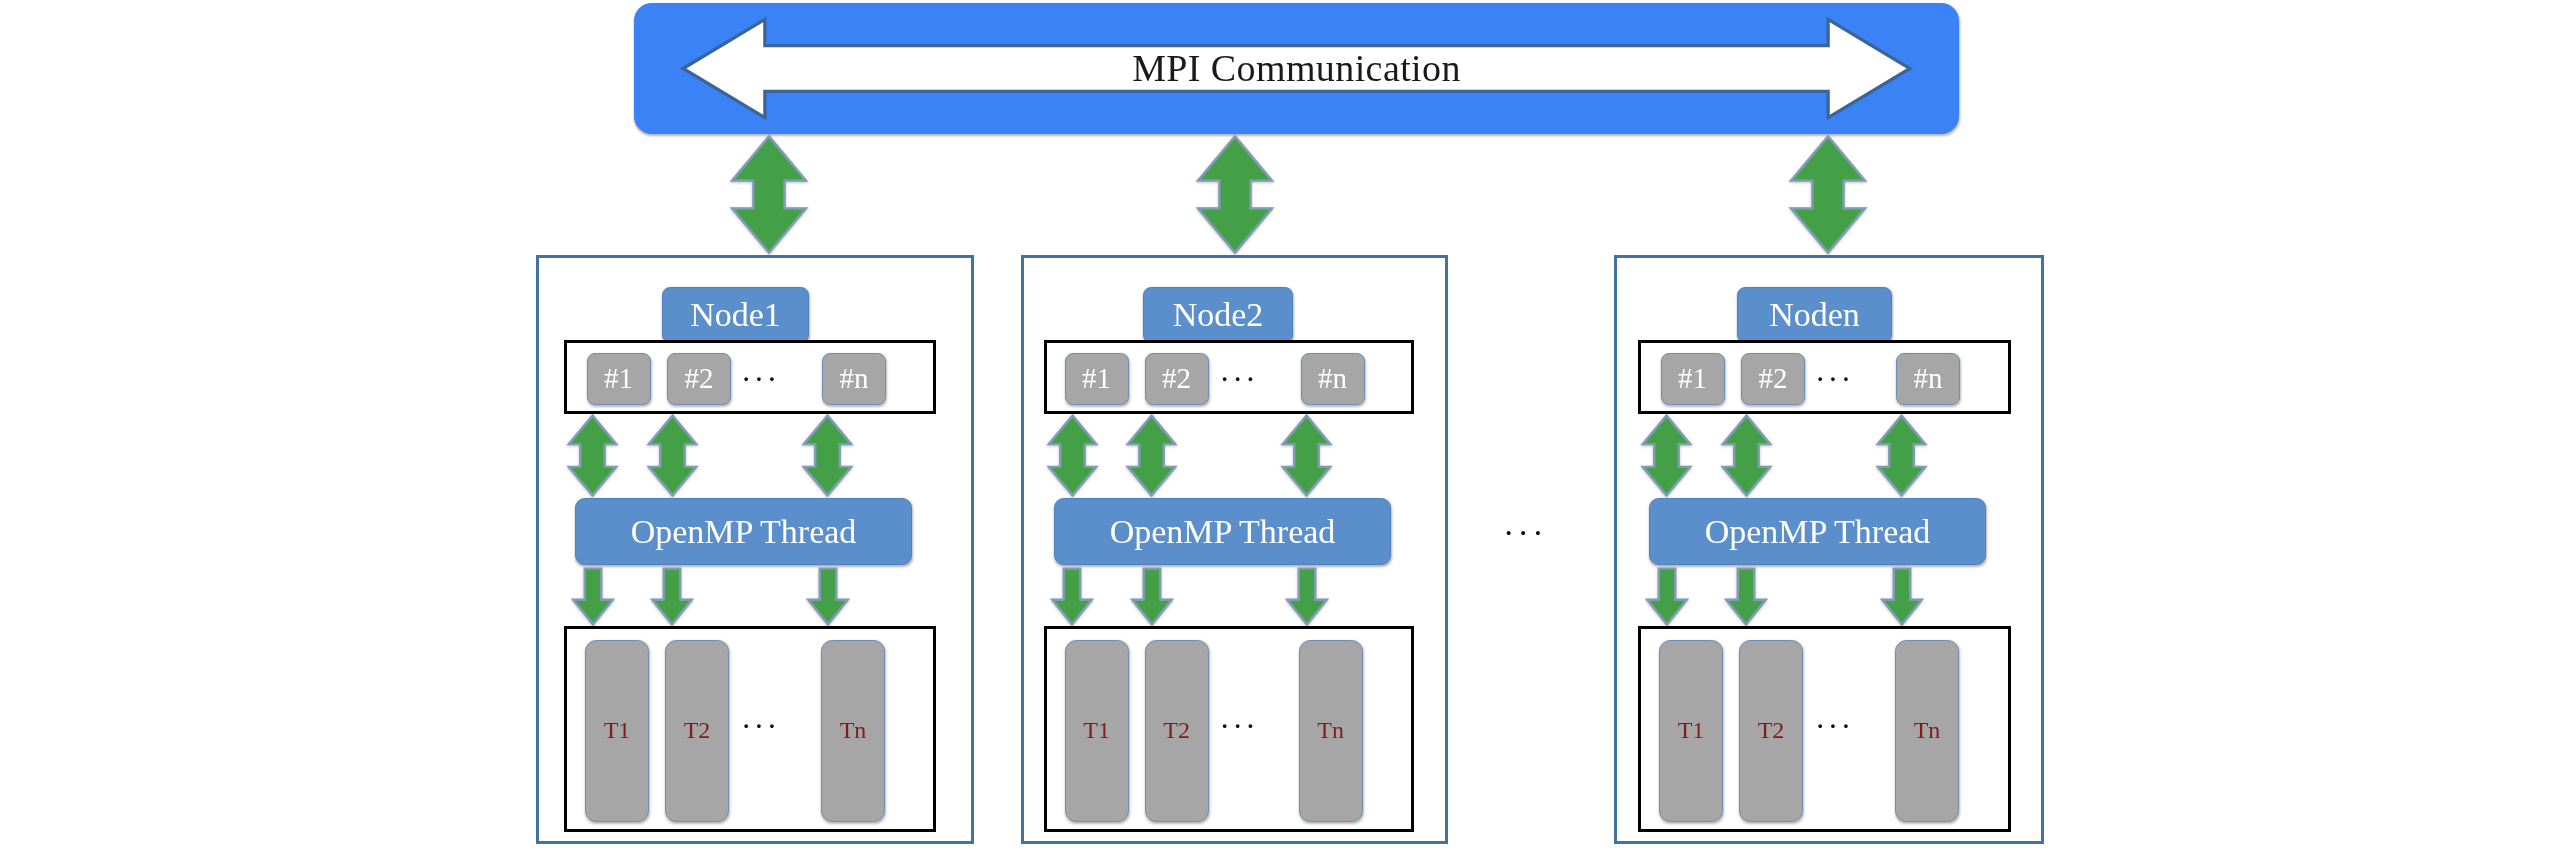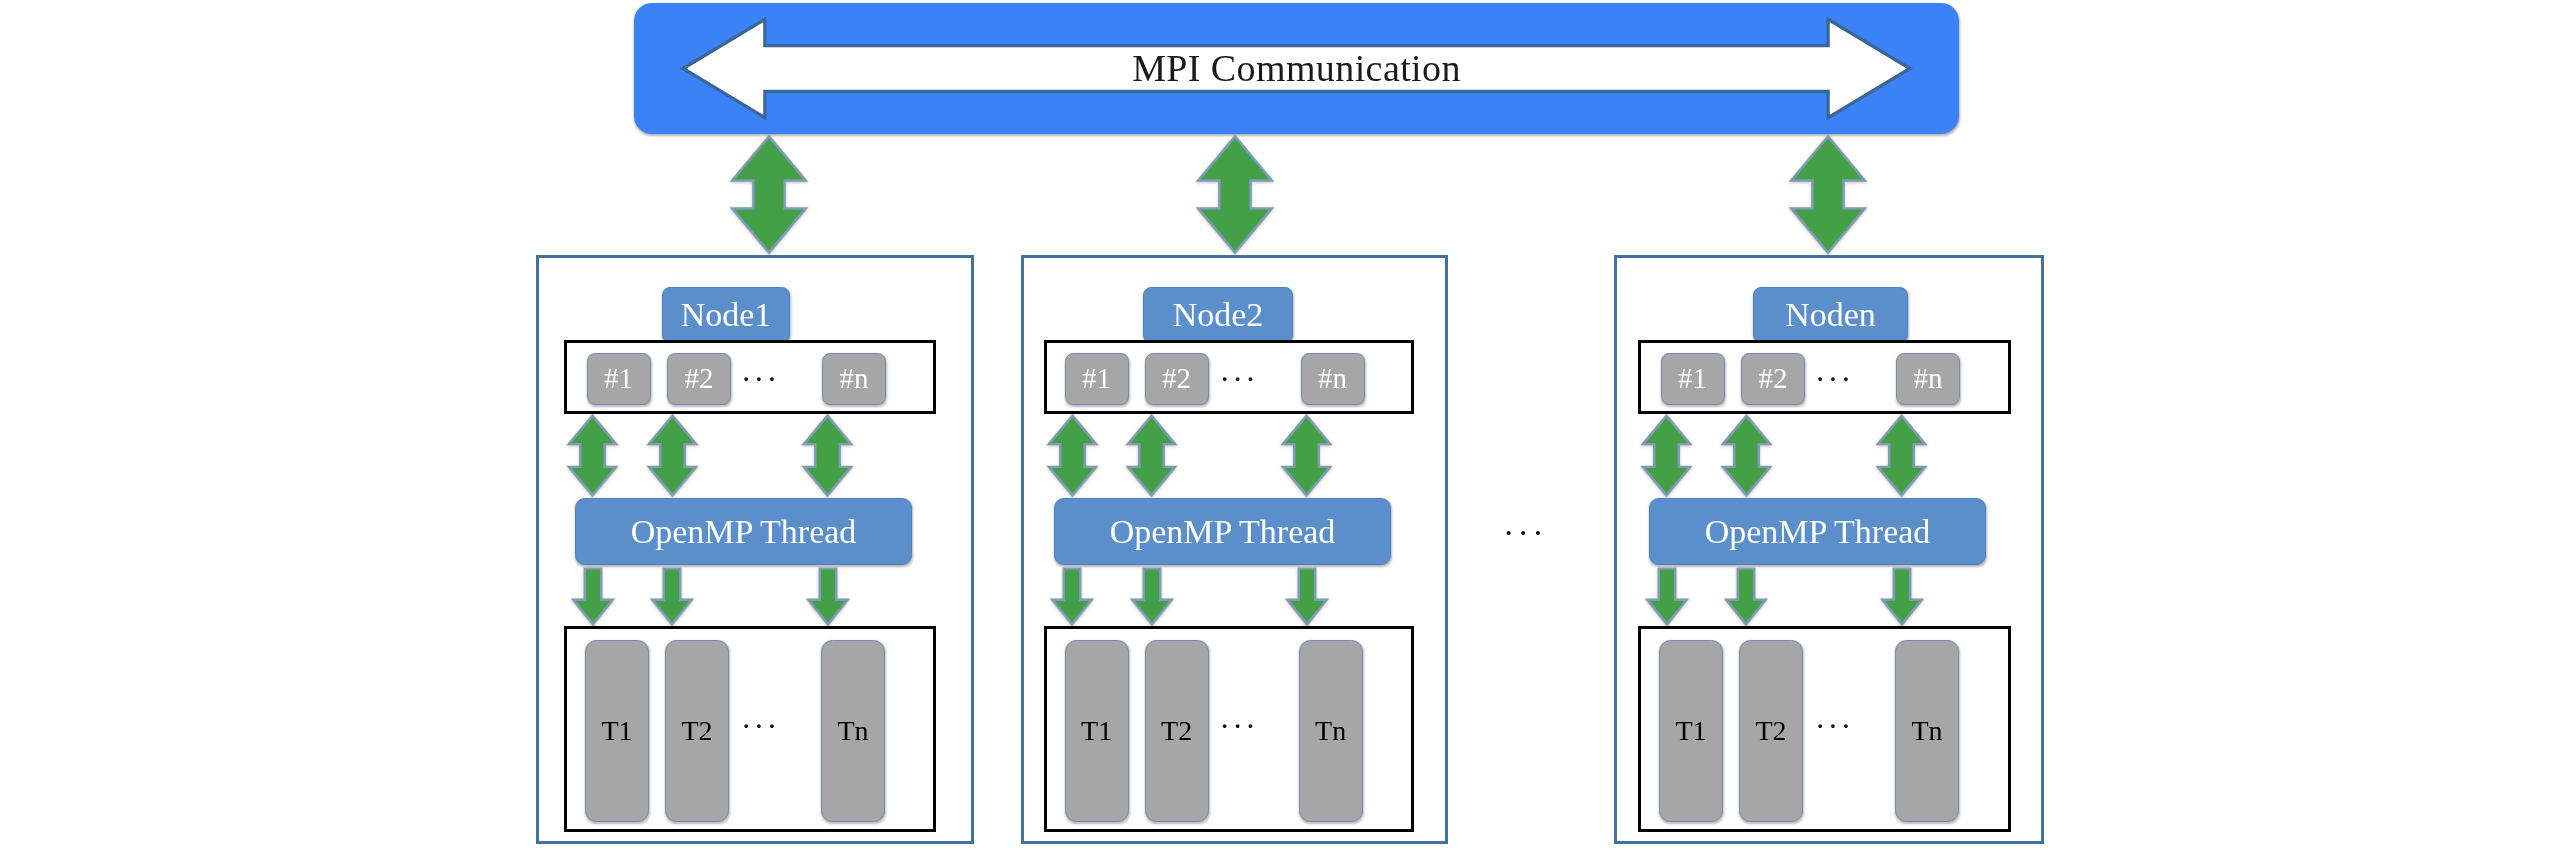--- a/index.html
+++ b/index.html
@@ -46,21 +46,21 @@
       display:flex;align-items:center;justify-content:center;
       color:#ffffff;font-size:34px;
       box-shadow:0.8px 1.6px 2.5px rgba(0,0,0,.30);box-sizing:border-box;}
 
   
   .thread-band{position:absolute;border:3.3px solid #000000;background:#fff;
       box-sizing:border-box;height:114px;}
   .thread-chip{position:absolute;top:10.6px;height:182px;
       background:#A6A6A6;border:1.6px solid #6E8EB5;border-radius:11.4px;
       display:flex;align-items:center;justify-content:center;
-      color:#000000;font-size:28px;
+      color:#7f1d1d;font-size:24px;
       box-shadow:0.8px 1.6px 2.5px rgba(0,0,0,.28);box-sizing:border-box;}
 
   
   .arrow{position:absolute;}
   .arrow svg{display:block;
       filter:drop-shadow(0.8px 1.6px 1.6px rgba(0,0,0,.25));}
 
   
   #inter-node-dots{position:absolute;left:1503px;top:514px;
       font-size:34px;color:#111;letter-spacing:3.3px;}
@@ -86,21 +86,21 @@
   </svg>
 </div>
 <div class="arrow" style="left:1783px;top:133px;">
   <svg width="90" height="123" viewBox="0 0 110 150">
     <polygon points="55,4 100,58 74,58 74,92 100,92 55,146 10,92 36,92 36,58 10,58" fill="#43A047" stroke="#7F9BB5" stroke-width="3" stroke-linejoin="miter"></polygon>
   </svg>
 </div>
 
 <div class="node-panel" id="node-panel-1">
 
-  <div class="node-title" style="left:123px;width:128px;">Node1</div>
+  <div class="node-title" style="left:123px;width:147px;">Node1</div>
 
   <div class="core-band" style="left:25px;top:82px;width:372px;">
     <div class="core-chip" style="left:19.6px;width:64px;">#1</div>
     <div class="core-chip" style="left:100px;width:64px;">#2</div>
     <div class="band-dots" style="left:174px;">···</div>
     <div class="core-chip" style="left:255px;width:64px;">#n</div>
   </div>
 
   <div class="arrow" style="left:25px;top:155px;">
     <svg width="57" height="85" viewBox="0 0 70 104">
@@ -192,21 +192,21 @@
   <div class="thread-band" style="left:19.6px;top:368px;width:370px;height:206px;">
     <div class="thread-chip" style="left:18px;width:64px;">T1</div>
     <div class="thread-chip" style="left:98px;width:64px;">T2</div>
     <div class="band-dots" style="left:173px;top:82px;">···</div>
     <div class="thread-chip" style="left:252px;width:64px;">Tn</div>
   </div>
 </div>
 
 <div class="node-panel" id="node-panel-n">
 
-  <div class="node-title" style="left:120px;width:155px;margin-left:16px;">Noden</div>
+  <div class="node-title" style="left:120px;width:155px;">Noden</div>
 
   <div class="core-band" style="left:21px;top:82px;width:373px;">
     <div class="core-chip" style="left:19.6px;width:64px;">#1</div>
     <div class="core-chip" style="left:100px;width:64px;">#2</div>
     <div class="band-dots" style="left:174px;">···</div>
     <div class="core-chip" style="left:255px;width:64px;">#n</div>
   </div>
 
   <div class="arrow" style="left:21px;top:155px;">
     <svg width="57" height="85" viewBox="0 0 70 104">

